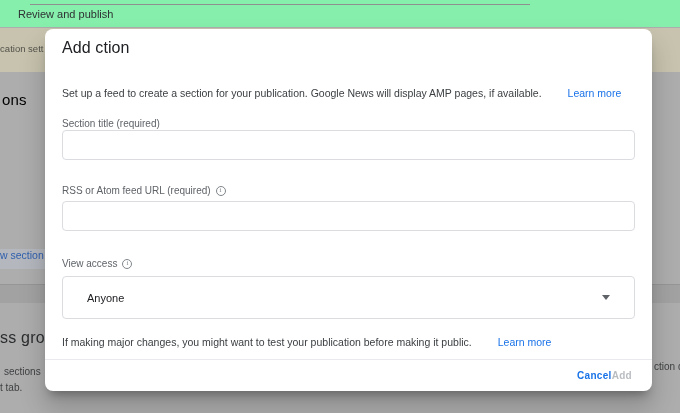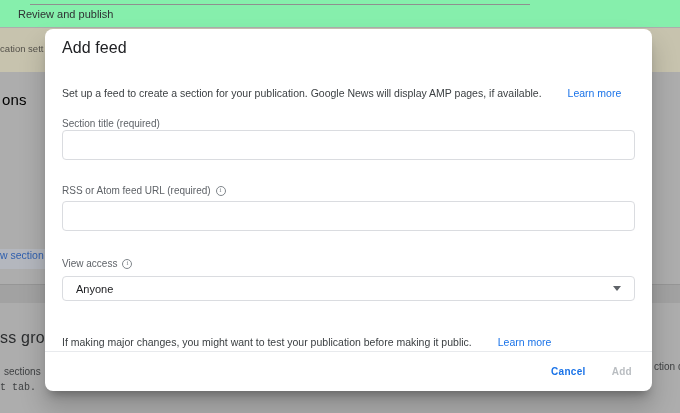--- a/index.html
+++ b/index.html
@@ -13,45 +13,45 @@
   .tab-label { position:absolute; left:18px; top:8px; font-size:11px; color:#2f3133; }
   .notice-bar { position:absolute; left:0; top:28px; width:680px; height:44px; background:#c7c3ae; }
   .notice-text { position:absolute; left:-2px; top:15px; font-size:9.5px; color:#54514a; }
   .bg-h1 { position:absolute; left:2px; top:91px; font-size:15px; font-weight:500; color:#000000; letter-spacing:.2px; }
   .new-section-chip { position:absolute; left:0; top:249px; width:47px; height:20px; background:#b4b7be; display:flex; }
   .new-section-chip span { font-size:10.5px; font-weight:500; color:#2f5fae; white-space:nowrap; }
   .bg-divider { position:absolute; left:0; top:284px; width:680px; height:1px; background:#969696; }
   .bg-band { position:absolute; left:0; top:285px; width:680px; height:18px; background:#a2a2a2; }
   .bg-h2 { position:absolute; left:0; top:329px; font-size:16px; font-weight:500; color:#2b2d2f; letter-spacing:.2px; }
   .bg-frag1 { position:absolute; left:4px; top:366px; font-size:10px; color:#3e4042; }
-  .bg-frag2 { position:absolute; left:0; top:382px; font-size:10px; color:#3e4042;font-family:Liberation Mono, monospace; }
+  .bg-frag2 { position:absolute; left:0; top:382px; font-size:10px; color:#3e4042; }
   .bg-fragr { position:absolute; left:654px; top:361px; font-size:10px; color:#3e4042; white-space:nowrap; }
 
   
   .dialog { position:absolute; left:45px; top:29px; width:607px; height:362px; background:#ffffff;
             border-radius:8px; box-shadow:0 8px 10px -5px rgba(0,0,0,.3), 0 16px 24px 2px rgba(0,0,0,.18); }
   .dlg-title { position:absolute; left:17px; top:10px; font-size:16px; font-weight:500; color:#202124; letter-spacing:.1px; }
   .dlg-desc { position:absolute; left:17px; top:58px; font-size:10.5px; color:#3c4043; white-space:nowrap; }
   .dlg-desc a, .dlg-note a { color:#1a73e8; text-decoration:none; margin-left:3px; cursor:pointer;padding-left:23px; }
   .fld-label { position:absolute; left:17px; font-size:10px; color:#5f6368; display:flex; align-items:center; }
   .lbl1 { top:89px; } .lbl2 { top:156px; } .lbl3 { top:229px; }
   .txt-input { position:absolute; left:17px; width:573px; height:30px; border:1px solid #dadce0;
                border-radius:4px; background:#fff; font-size:12px; color:#202124; padding:0 10px; outline:none; }
   .inp1 { top:101px; } .inp2 { top:172px; }
   .info-icon { display:inline-flex; width:10px; height:10px; border:1px solid #80868b; border-radius:50%;
                margin-left:5px; align-items:center; justify-content:center; font-size:7px; line-height:1;
                color:#80868b; font-family:"Liberation Serif", serif; cursor:pointer; }
-  .select { position:absolute; left:17px; top:247px; width:573px; height:25px; border:1px solid #dadce0;
-            border-radius:4px; display:flex; align-items:center; padding:0 13px; cursor:pointer; background:#fff; }
+  .select { position:absolute; left:17px; top:247px; width:573px; height:43px; border:1px solid #dadce0;
+            border-radius:4px; display:flex; align-items:center; padding:0 24px; cursor:pointer; background:#fff; }
   .select-value { font-size:11px; color:#202124; }
   .caret { margin-left:auto; width:0; height:0; border-left:4px solid transparent;
            border-right:4px solid transparent; border-top:5px solid #5f6368; }
   .dlg-note { position:absolute; left:17px; top:307px; font-size:10.5px; color:#3c4043; white-space:nowrap; }
-  .dlg-footer { position:absolute; left:0; right:0; bottom:0; height:40px; border-top:1px solid #e8eaed;
-                display:flex; align-items:center; justify-content:flex-end; gap:26px; padding-right:20px;
+  .dlg-footer { position:absolute; left:0; right:0; bottom:0; height:32px; border-top:1px solid #e8eaed;
+                display:flex; align-items:center; justify-content:flex-end; padding-right:20px;
                 border-radius:0 0 8px 8px; }
   .btn { background:none; border:none; font-family:inherit; font-size:10px; font-weight:700;
          letter-spacing:.3px; cursor:pointer; }
   .btn-cancel { color:#1a73e8; }
   .btn-add { color:#b9bdc1; cursor:default; }
 </style>
 </head>
 <body>
 
 <div class="screen">
@@ -68,21 +68,21 @@
     <span>w section</span>
   </div>
   <div class="bg-divider"></div>
   <div class="bg-band"></div>
   <div class="bg-h2">ss grou</div>
   <div class="bg-frag1">sections</div>
   <div class="bg-frag2">t tab.</div>
   <div class="bg-fragr">ction d</div>
 
   <div class="dialog">
-    <div class="dlg-title">Add feed</div>
+    <div class="dlg-title">Add ction</div>
 
     <div class="dlg-desc">
       <span>Set up a feed to create a section for your publication. Google News will display AMP pages, if available.</span><a>Learn more</a>
     </div>
 
     <div class="fld-label lbl1">
       <span>Section title (required)</span>
     </div>
     <input class="txt-input inp1" type="text" value="" style="">
 

